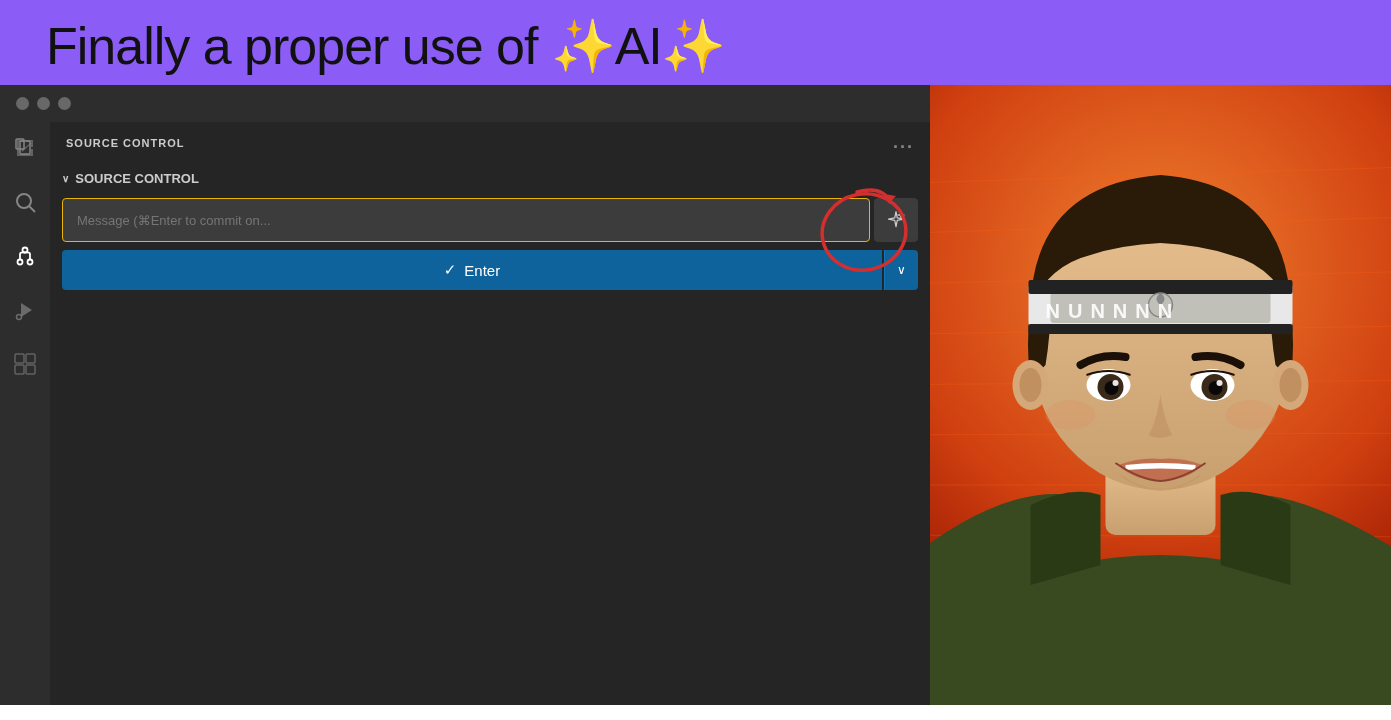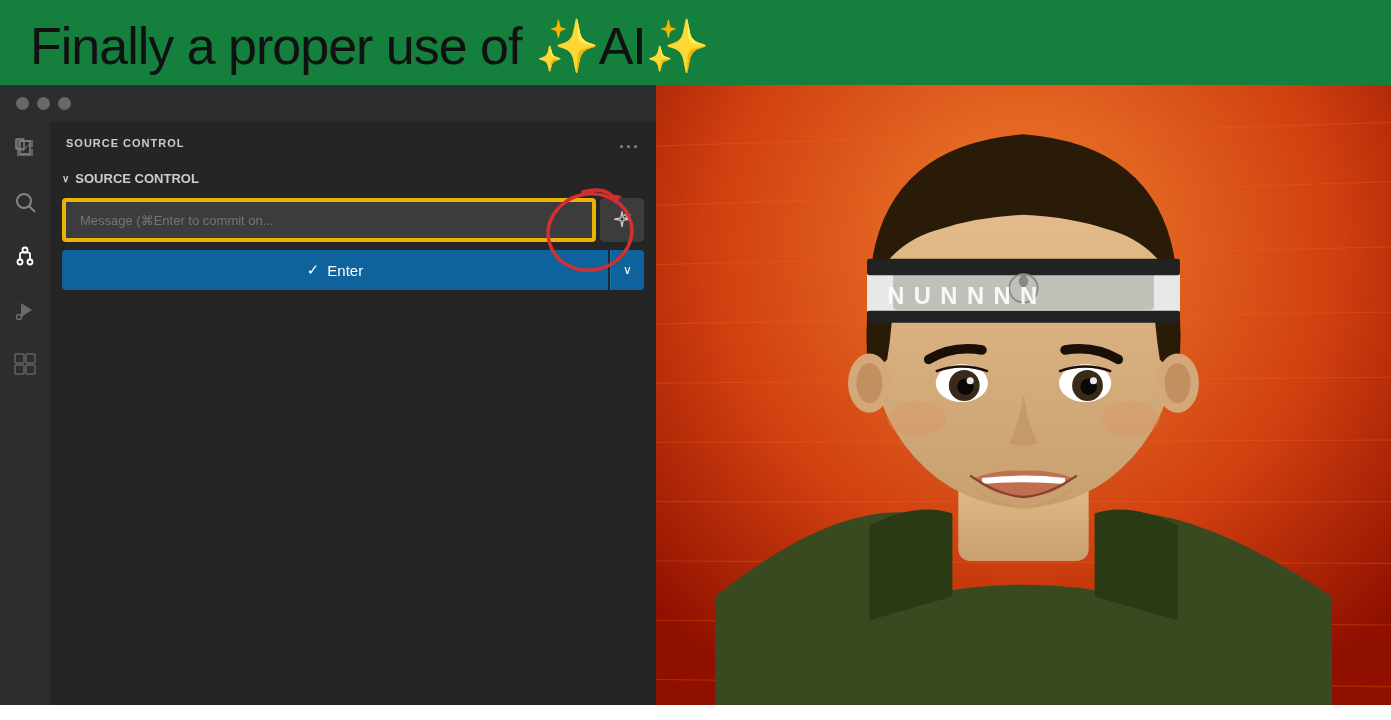--- a/index.html
+++ b/index.html
@@ -6,42 +6,42 @@
     body {
       width: 1391px;
       height: 720px;
       overflow: hidden;
       font-family: -apple-system, BlinkMacSystemFont, 'Segoe UI', sans-serif;
       background: #fff;
     }
 
     
     .title-bar {
-      background: #15803d;
-      padding: 18px 30px 10px 30px;
+      background: #8b5cf6;
+      padding: 18px 30px 10px 46px;
       font-size: 52px;
       font-weight: 400;
       color: #111;
       line-height: 1.1;
       letter-spacing: -1px;
     }
     .title-sparkle {
       color: #FFD700;
     }
 
     
     .content-area {
       display: flex;
       width: 100%;
       height: calc(720px - 100px);
     }
 
     
     .vscode-panel {
-      width: 656px;
+      width: 930px;
       background: #ef4444;
       display: flex;
       flex-direction: column;
       position: relative;
     }
 
     
     .traffic-lights {
       display: flex;
       gap: 8px;
@@ -138,21 +138,21 @@
     
     .message-row {
       display: flex;
       gap: 4px;
       margin-bottom: 8px;
     }
 
     .message-input {
       flex: 1;
       background: #3c3c3c;
-      border: 4px solid #eab308;
+      border: 1px solid #eab308;
       border-radius: 4px;
       padding: 10px 14px;
       color: #9d9d9d;
       font-size: 13px;
       font-style: normal;
       outline: none;
       cursor: text;
     }
 
     .ai-sparkle-btn {

